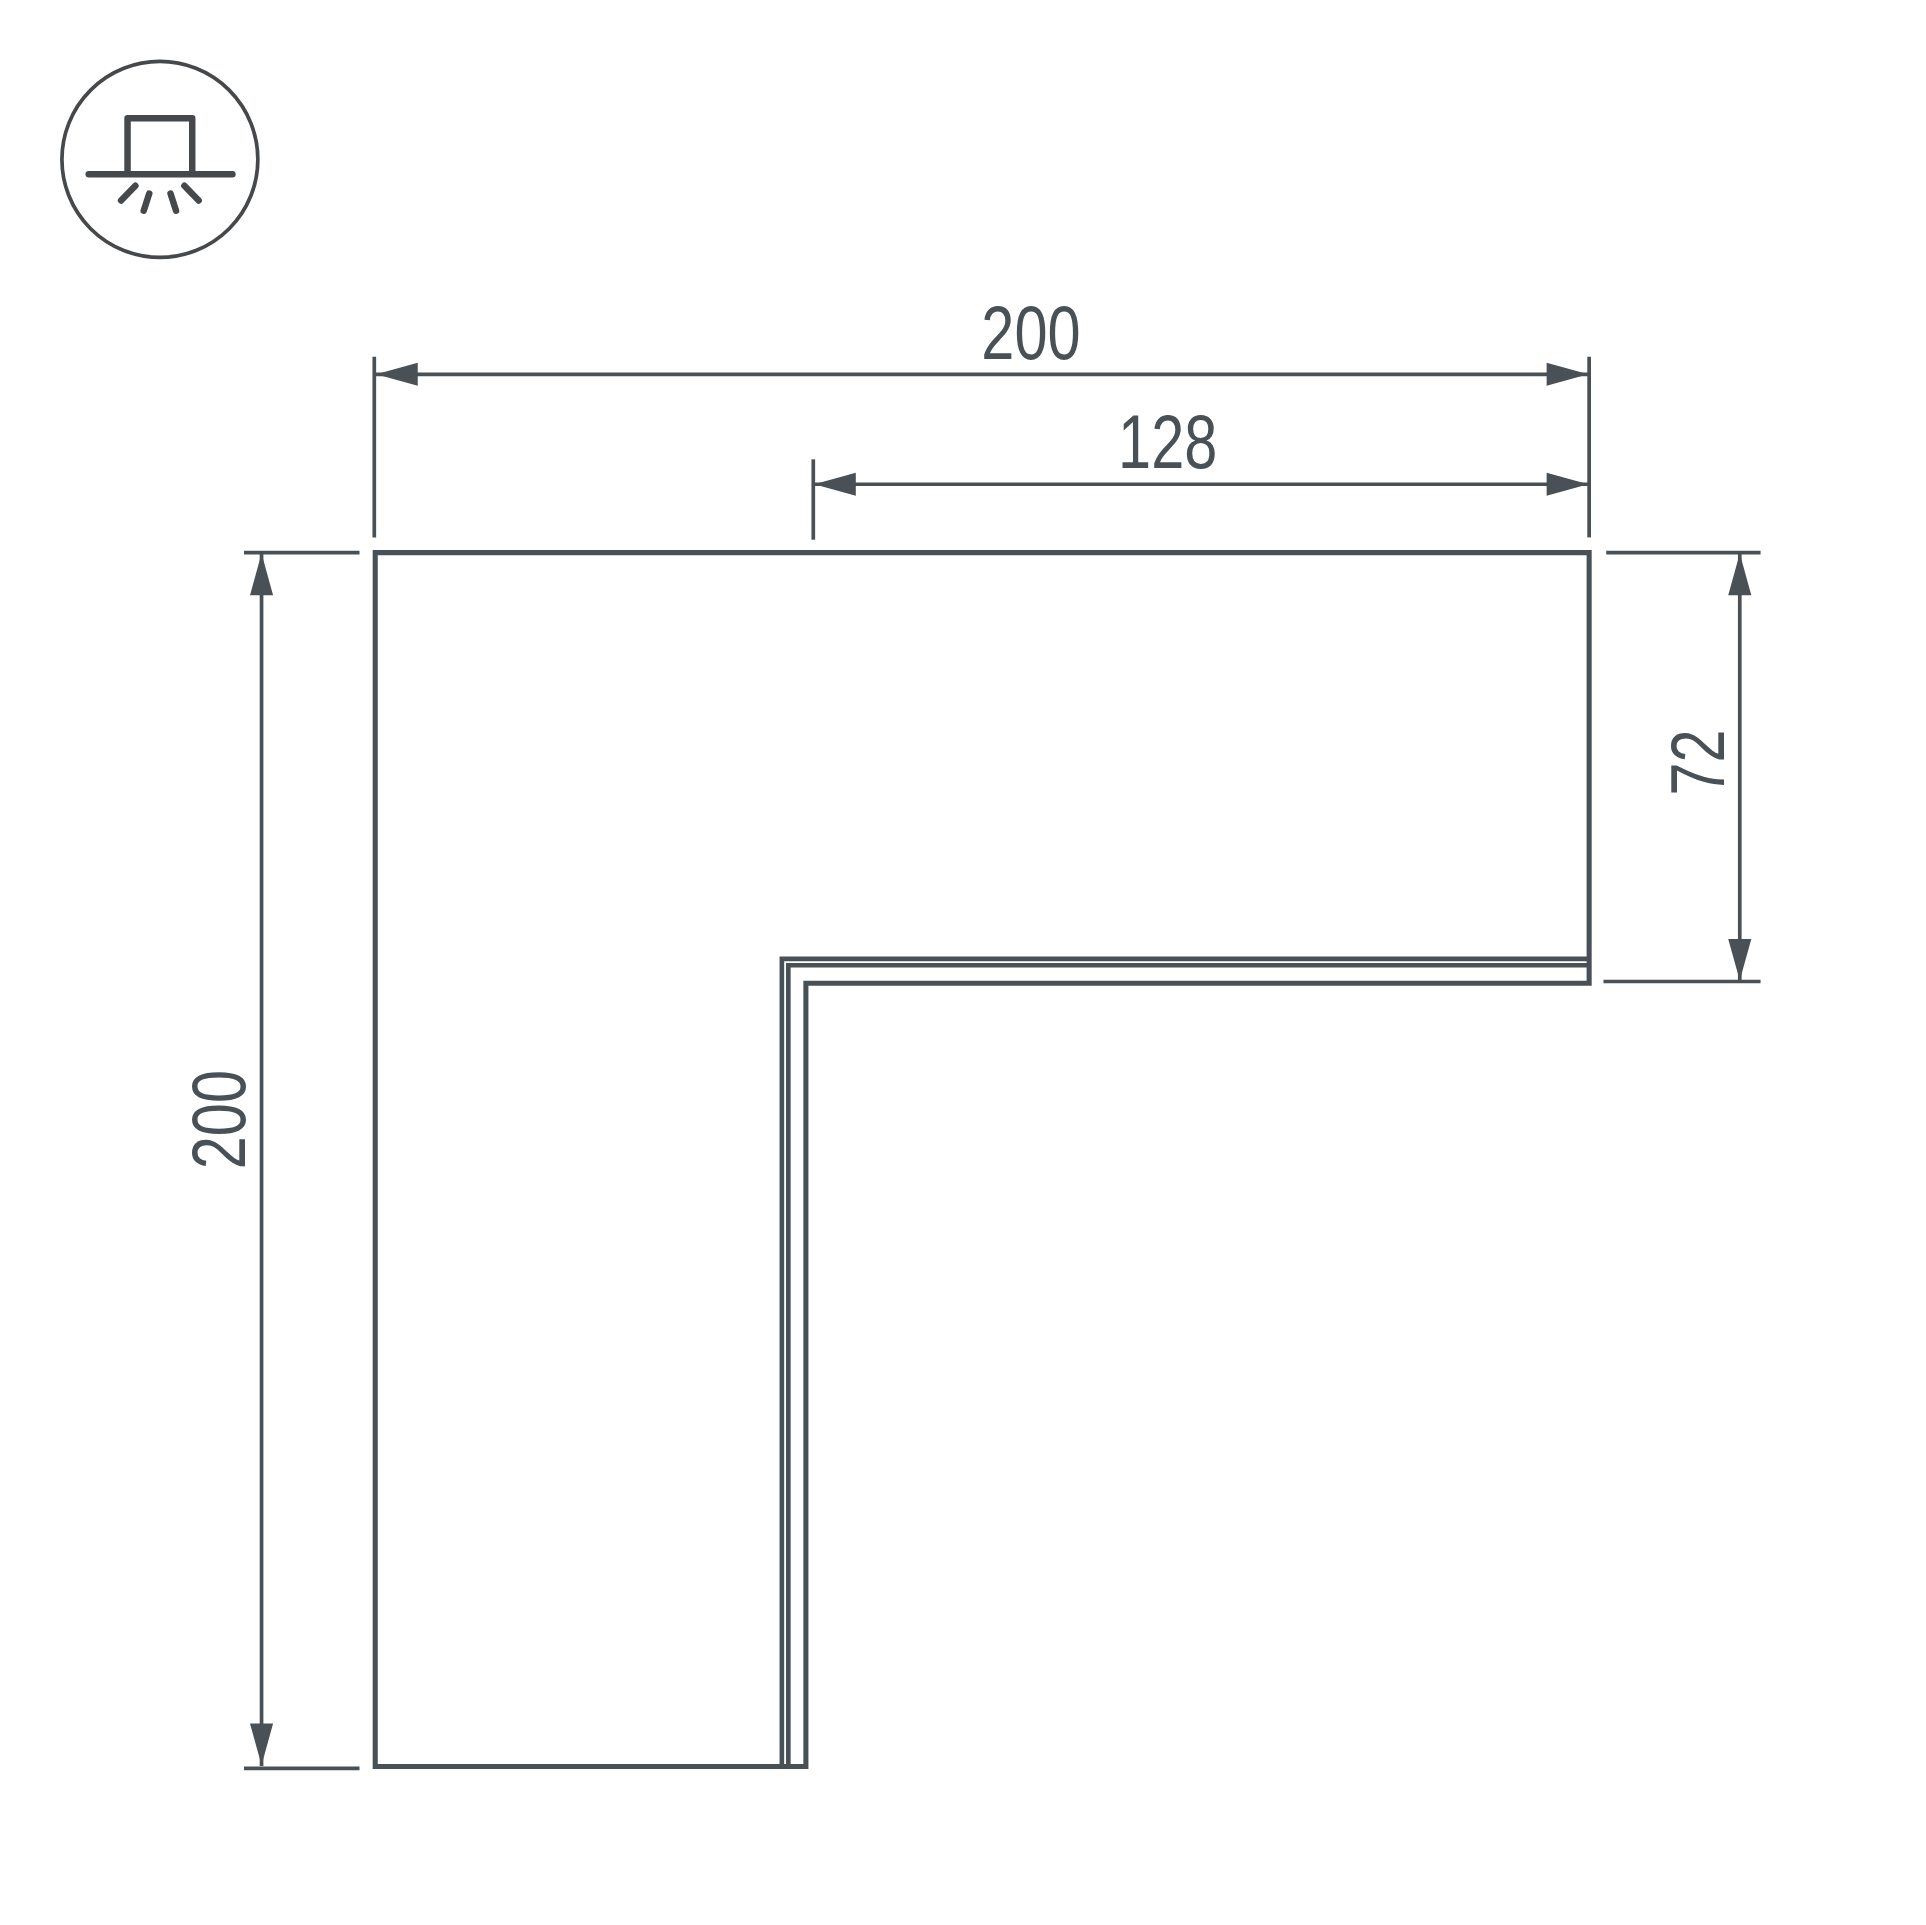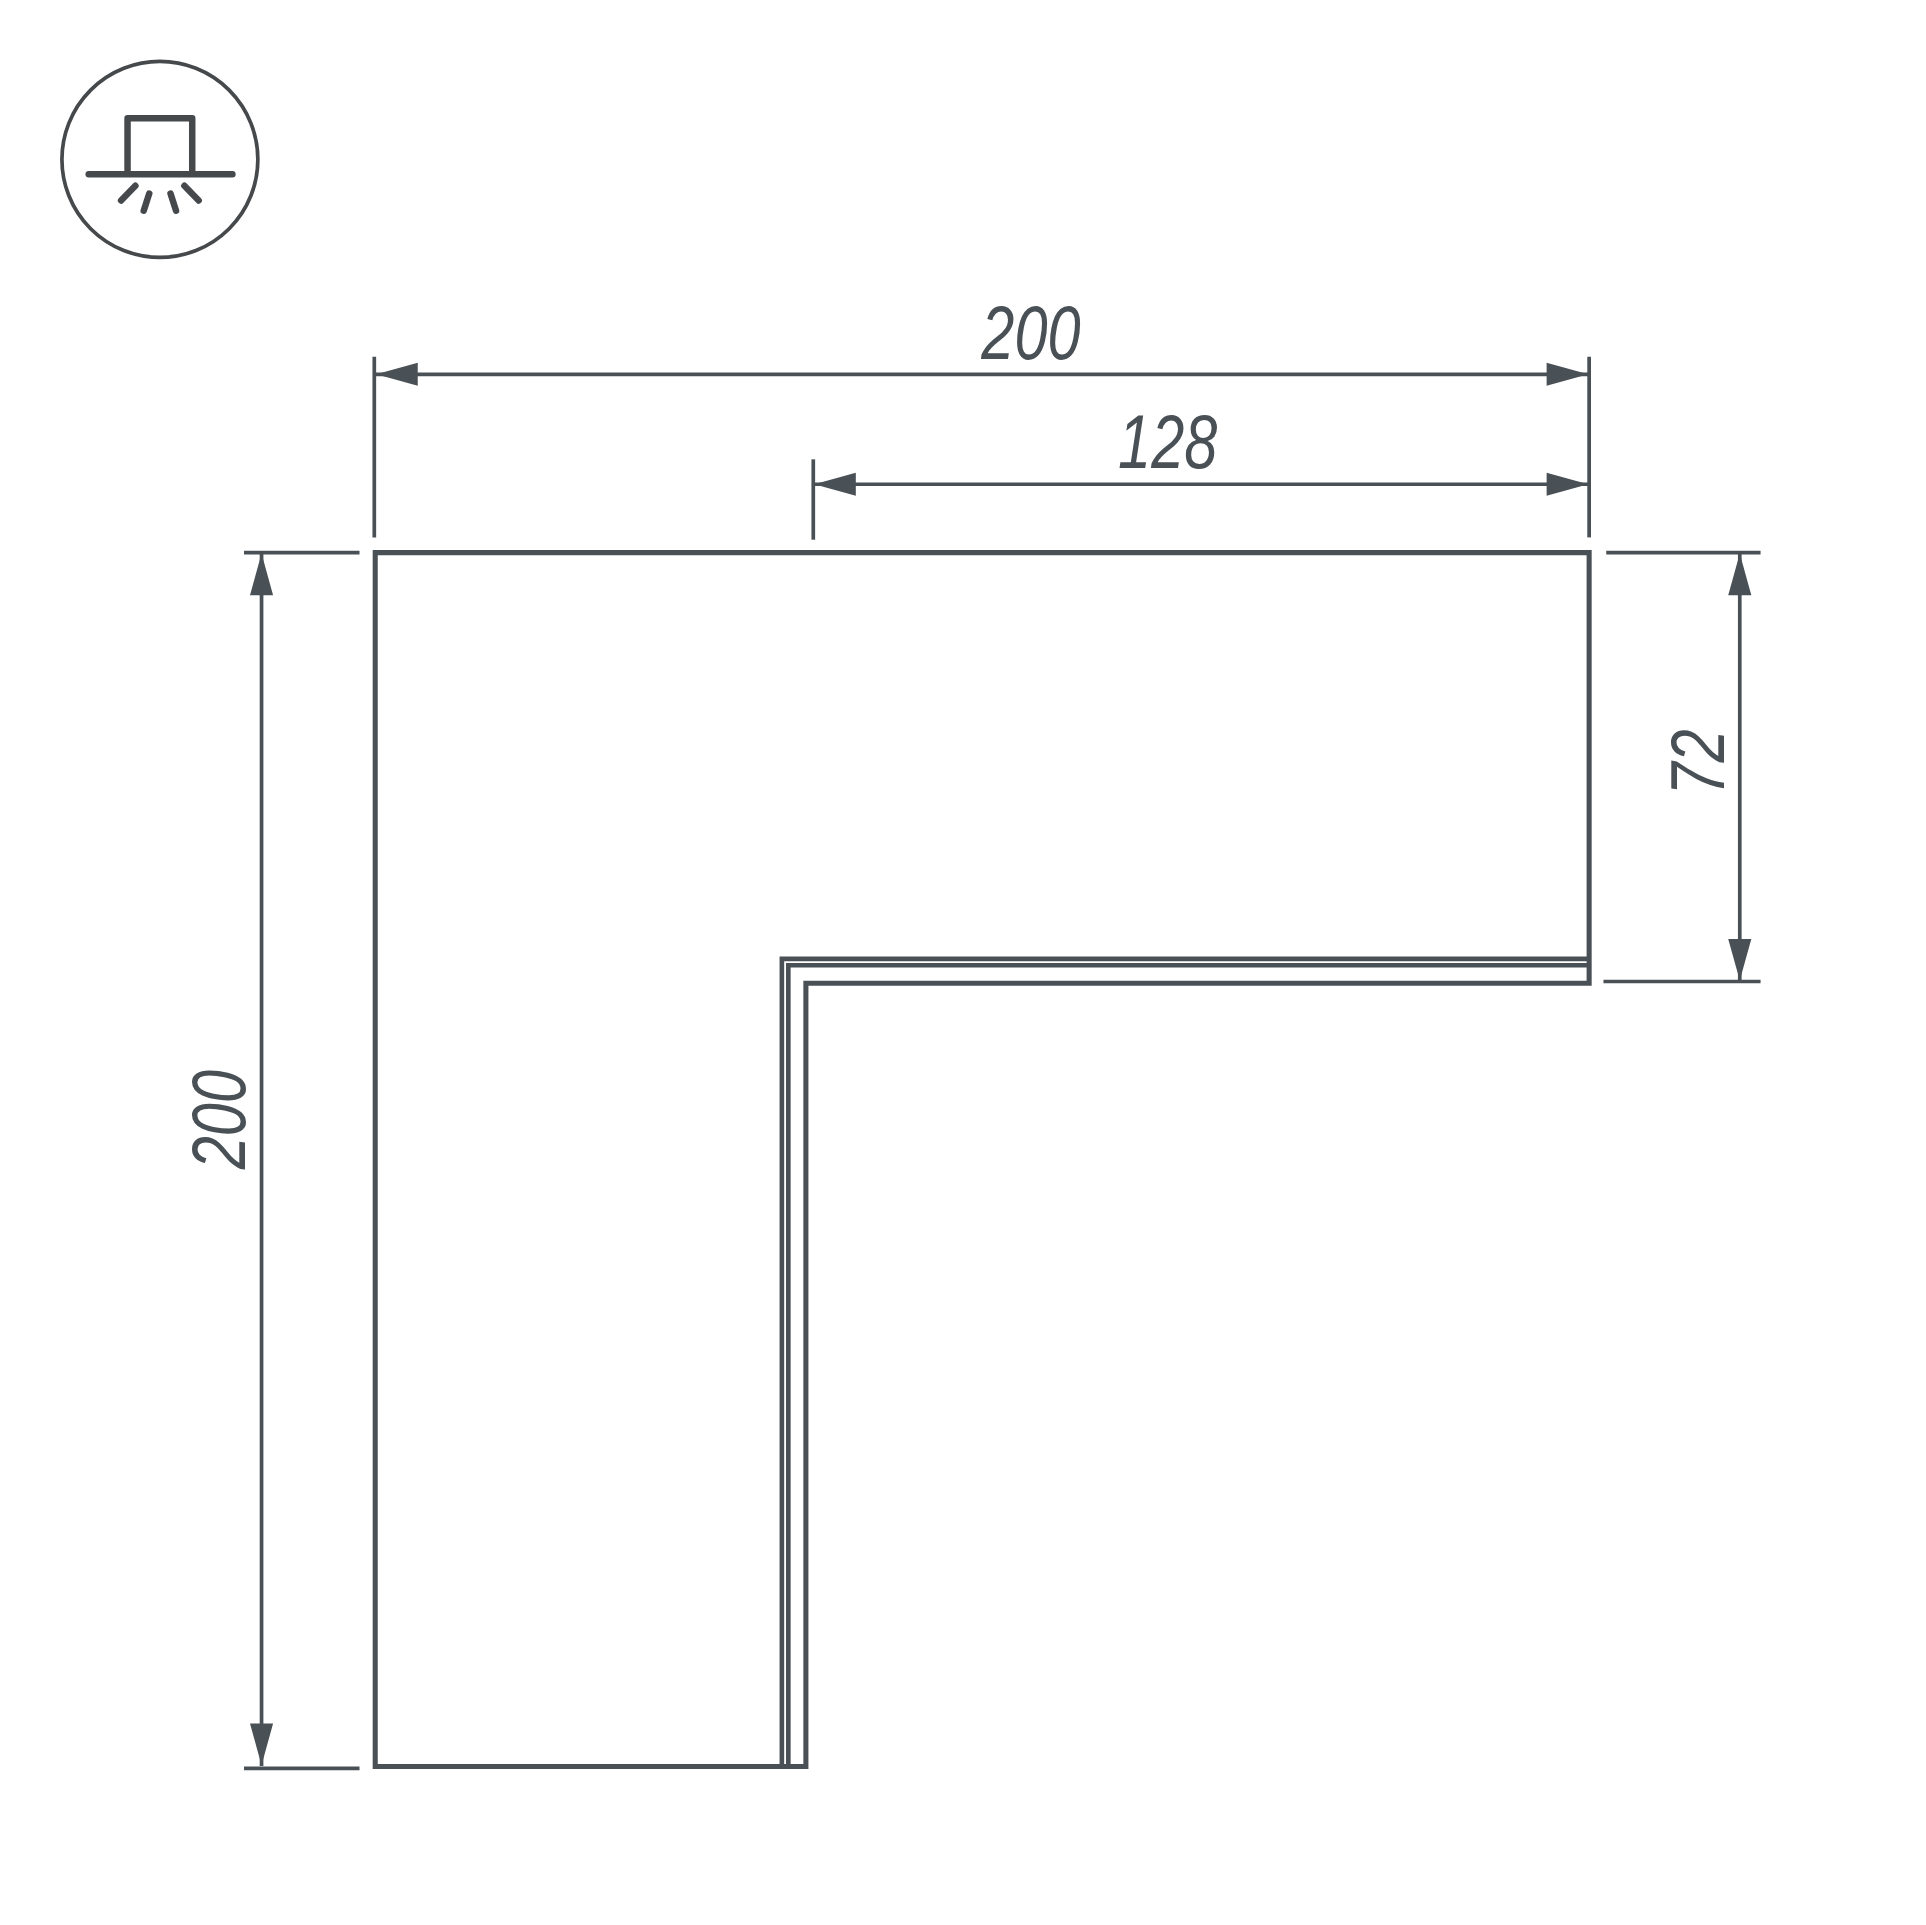--- a/index.html
+++ b/index.html
@@ -1,21 +1,21 @@
 <!DOCTYPE html>
 <html style="--color-line: #4a5156; --color-icon: #45494c; --color-background: #ffffff;font-size:7.4px"><head>
 <meta charset="utf-8">
 <style>
   :root{
     --color-line:#4a5156;
     --color-icon:#45494c;
     --color-background:#ffffff;
   }
   html,body{margin:0;padding:0;background:var(--color-background);}
-  .page{width:100vw;max-width:100%;font-style:italic;}
+  .page{width:100vw;max-width:100%;}
   svg{display:block;width:100%;height:auto;background:var(--color-background);}
   .stroke-line{stroke:var(--color-line);fill:none;}
   .stroke-icon{stroke:var(--color-icon);fill:none;}
   .fill-line{fill:var(--color-line);stroke:none;}
   .dim-text{
     font-family:"Liberation Sans",sans-serif;
     font-size:165px;
     fill:var(--color-line);
     text-anchor:middle;
   }

